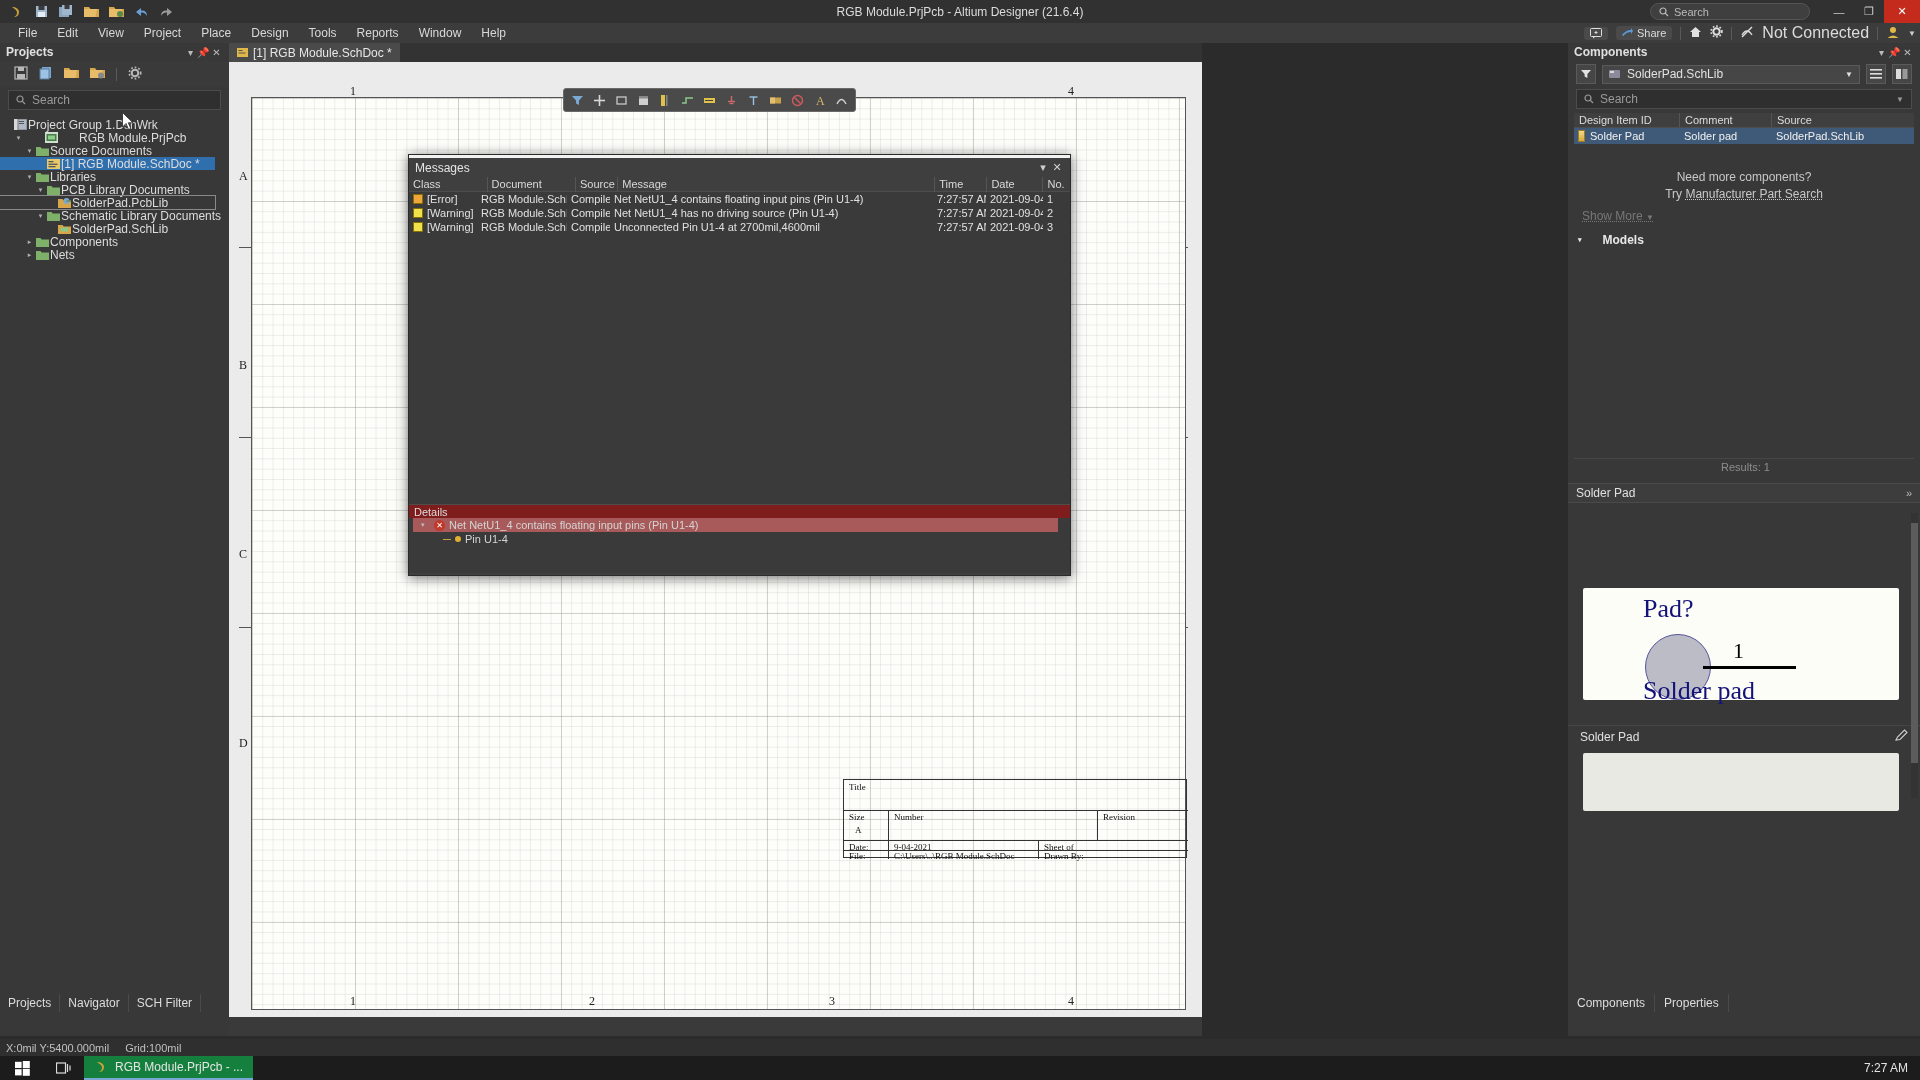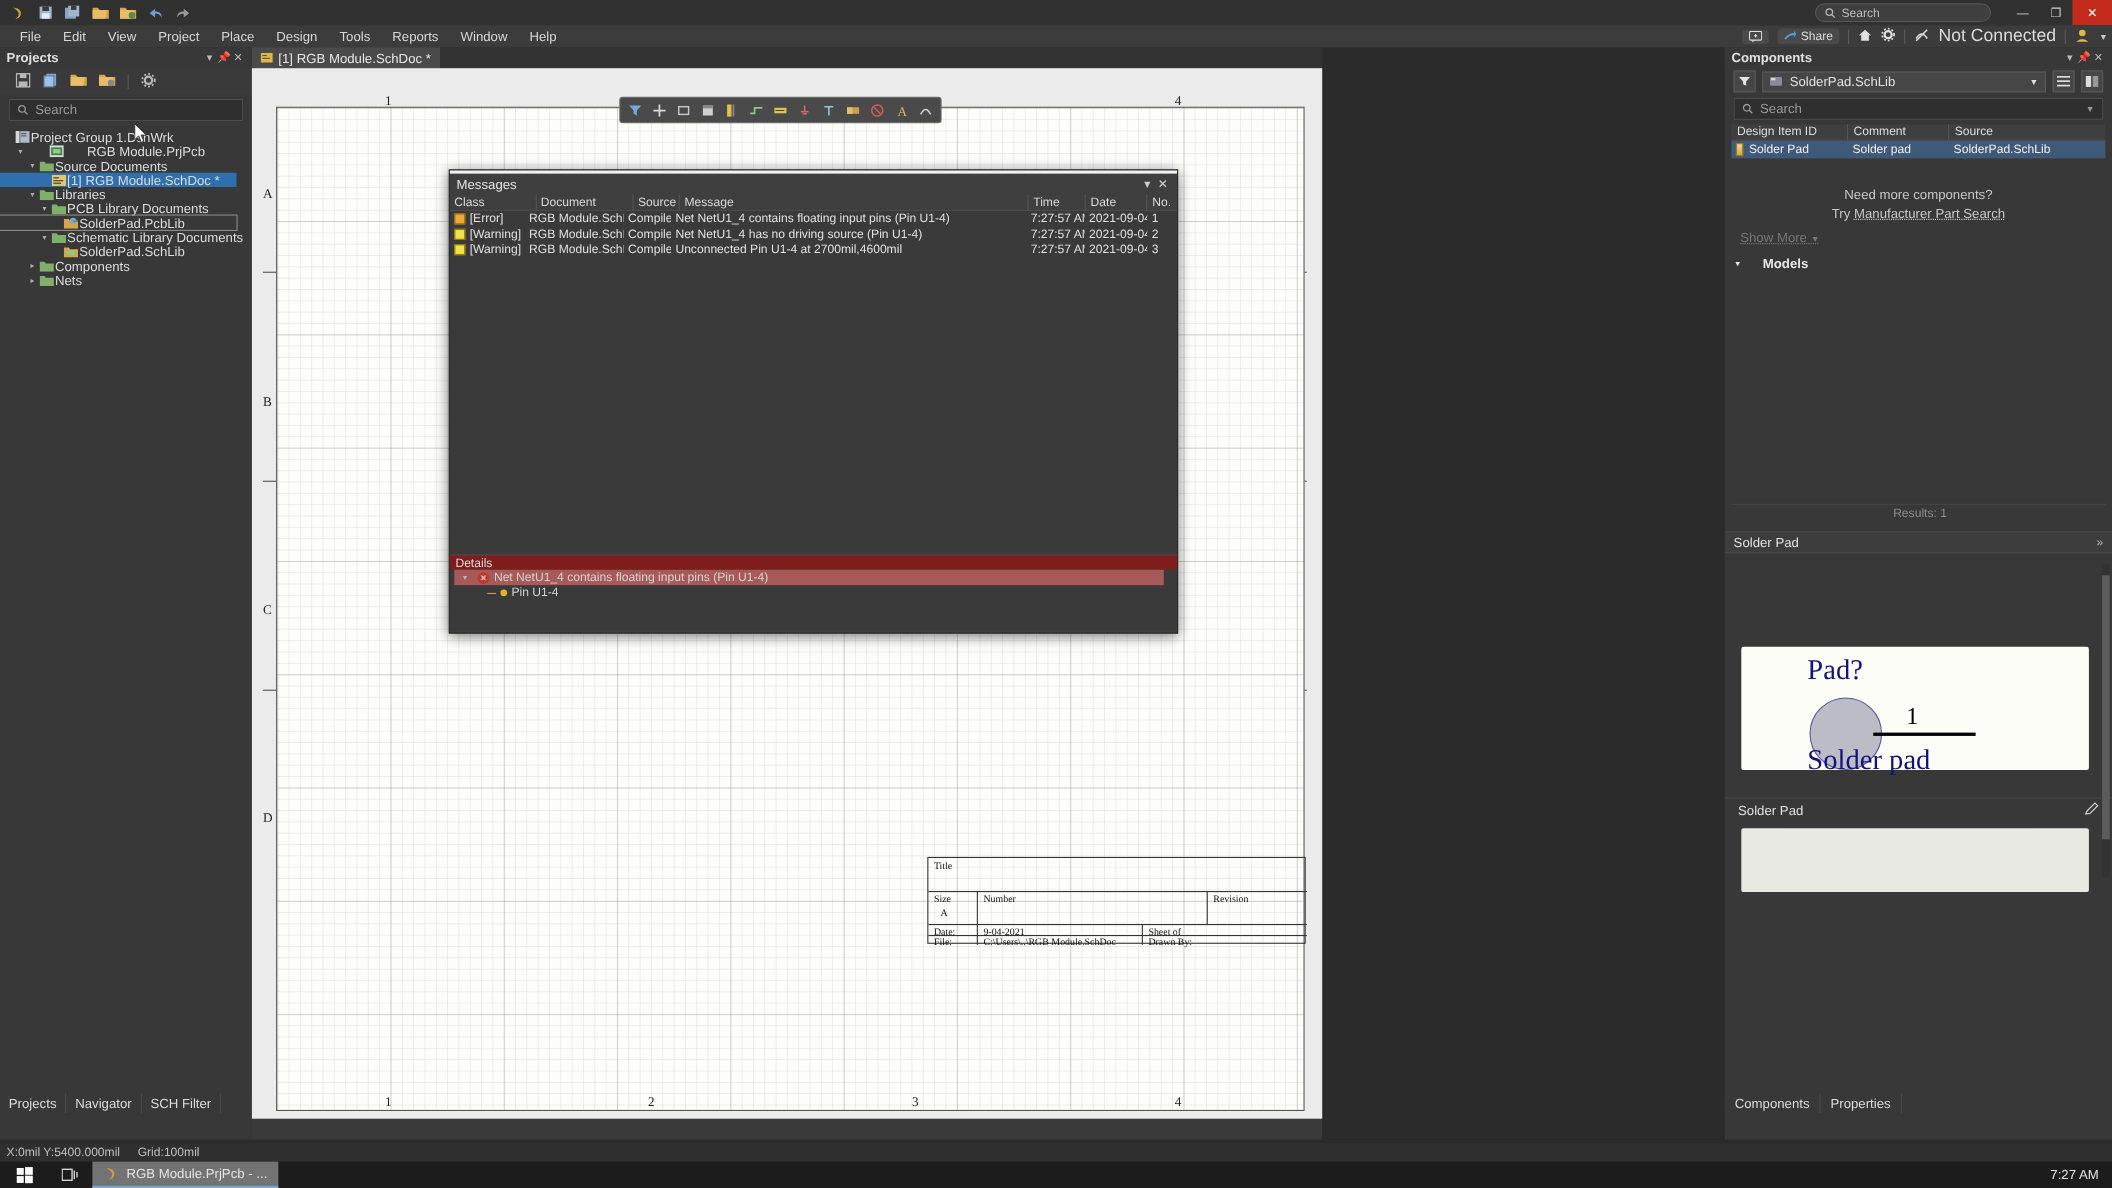--- a/index.html
+++ b/index.html
@@ -244,21 +244,21 @@
   }
   
   .taskbar {
     position: absolute; left: 0; bottom: 0; width: 1920px; height: 24px;
     background: #1c1c1c; display: flex; align-items: center;
   }
   .tb-start { width: 44px; height: 24px; display: flex; align-items: center; justify-content: center; }
   .tb-taskview { width: 40px; height: 24px; display: flex; align-items: center; justify-content: center; }
   .tb-app {
     height: 24px; display: flex; align-items: center; gap: 7px; padding: 0 10px;
-    background: #737373; border-bottom: 2px solid #7aa8d4; font-size: 12px; color: #e4e4e4;
+    background: #15803d; border-bottom: 2px solid #7aa8d4; font-size: 12px; color: #e4e4e4;
   }
   .tb-clock { position: absolute; right: 12px; font-size: 12px; color: #e4e4e4; }
 
   
   .cursor { position: absolute; left: 122px; top: 112px; z-index: 200; }
 </style>
 </head>
 <body>
 
 <div class="app">
@@ -301,20 +301,21 @@
         <svg width="15" height="13" viewBox="0 0 15 13">
             <path d="M2 7 L7 3 L7 5.5 Q13 5 13 11 Q11 7 7 7.5 L7 11z" fill="#6d9ed6"></path>
           </svg>
       </span>
       <span class="tb-icon">
         <svg width="15" height="13" viewBox="0 0 15 13">
             <path d="M13 7 L8 3 L8 5.5 Q2 5 2 11 Q4 7 8 7.5 L8 11z" fill="#9a9a9a"></path>
           </svg>
       </span>
     </div>
+    <div class="tb-title">RGB Module.PrjPcb - Altium Designer (21.6.4)</div>
     <div class="tb-right">
       <div class="tb-search">
         <svg width="10" height="10" viewBox="0 0 10 10">
             <circle cx="4" cy="4" r="3" stroke="#bbb" stroke-width="1.2" fill="none"></circle>
             <line x1="6.2" y1="6.2" x2="9" y2="9" stroke="#bbb" stroke-width="1.2"></line>
           </svg>
         <span>Search</span>
       </div>
       <div class="winbtn">—</div>
       <div class="winbtn">❐</div>

